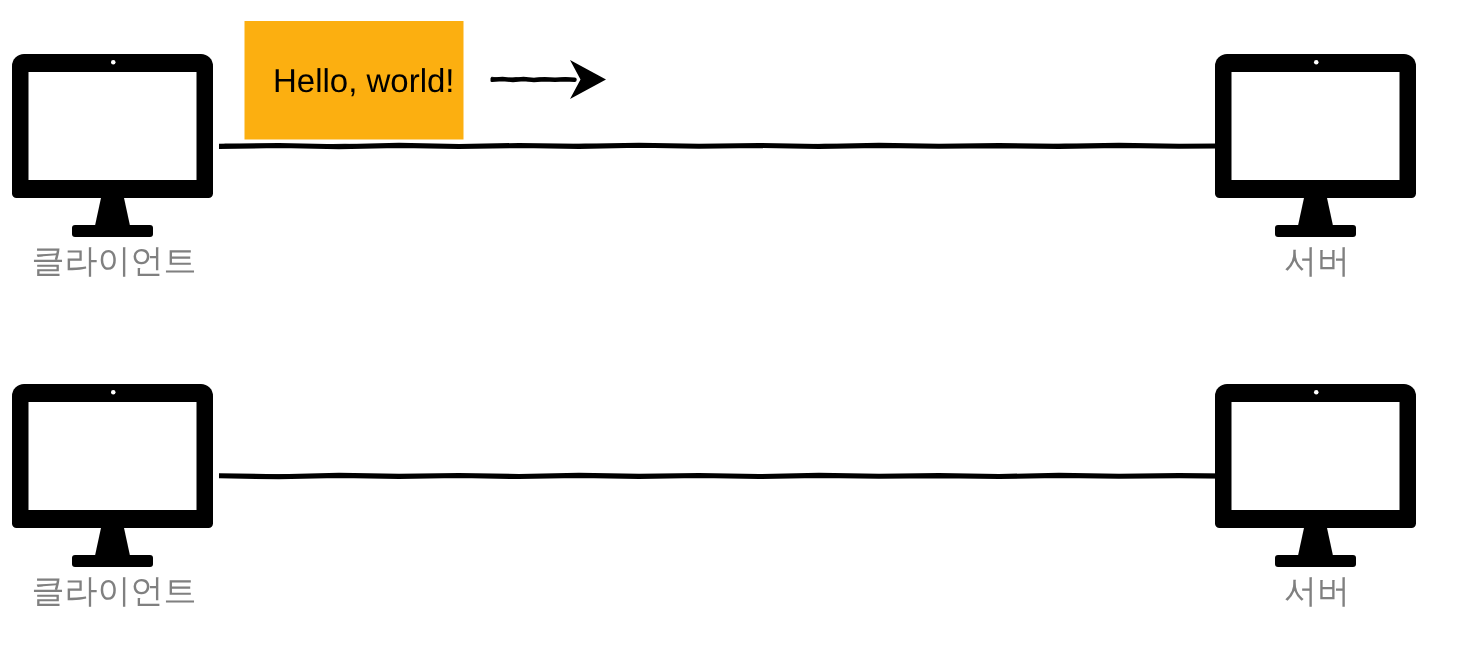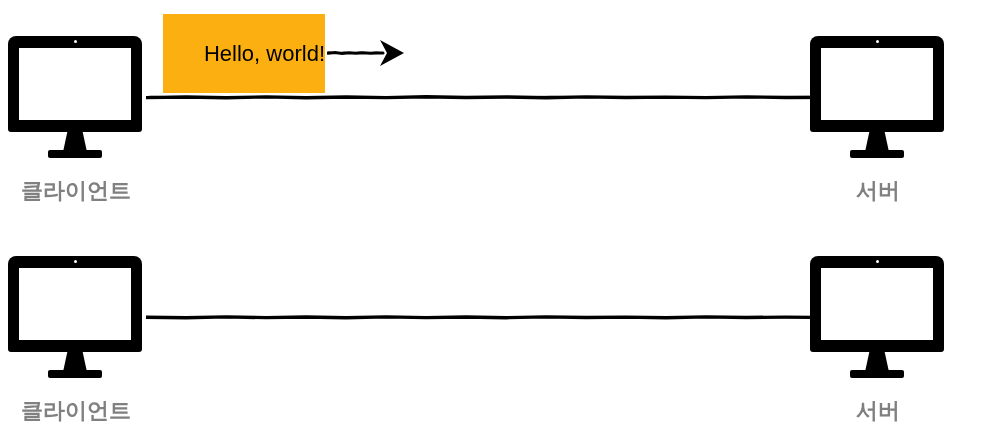--- a/index.html
+++ b/index.html
@@ -86,27 +86,26 @@
     position: absolute;
     left: 42px;
     top: 114px;
     width: 54px;
     height: 8px;
     background: #000000;
     border-radius: 2px;
   }
 
   .node-label {
-    margin-top: 17px;
+    margin-top: 0;
     font-size: 22px;
     line-height: 28px;
     color: #808080;
     letter-spacing: 0px;
     white-space: nowrap;
-    font-weight: bold;
   }
 
   
   .wire {
     position: absolute;
     left: 146px;
     width: 692px;
     height: 6px;
     top: 94px;
   }
@@ -119,23 +118,23 @@
     color: #000000;
     font-size: 22px;
     line-height: 1;
     display: flex;
     align-items: center;
     box-sizing: border-box;
   }
   #msg-request {
     left: 163px;
     top: 14px;
-    width: 162px;
+    width: 146px;
     height: 79px;
-    justify-content: flex-end;
+    justify-content: center;
     padding-left: 13px;
   }
   .msg-box .msg-text { white-space: nowrap; }
 
   
   .flow-arrow {
     position: absolute;
     height: 34px;
   }
   #arrow-request  { left: 327px; top: 36px;  width: 78px; }

